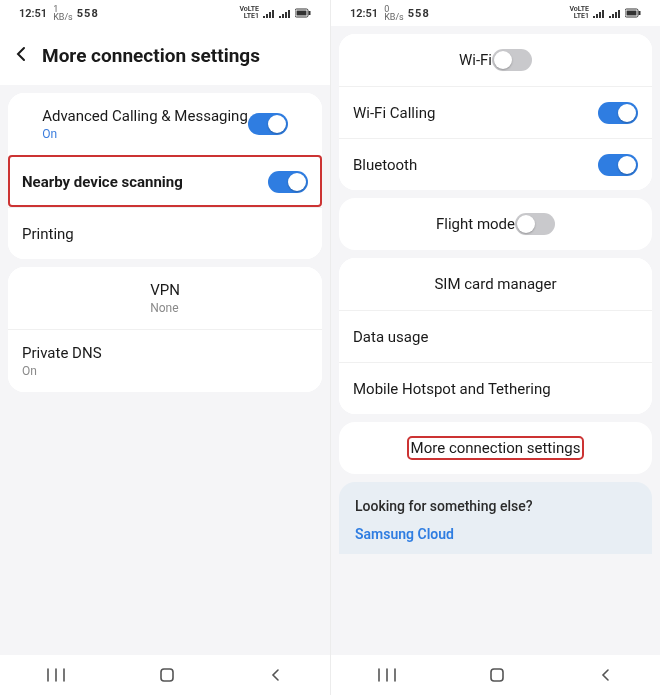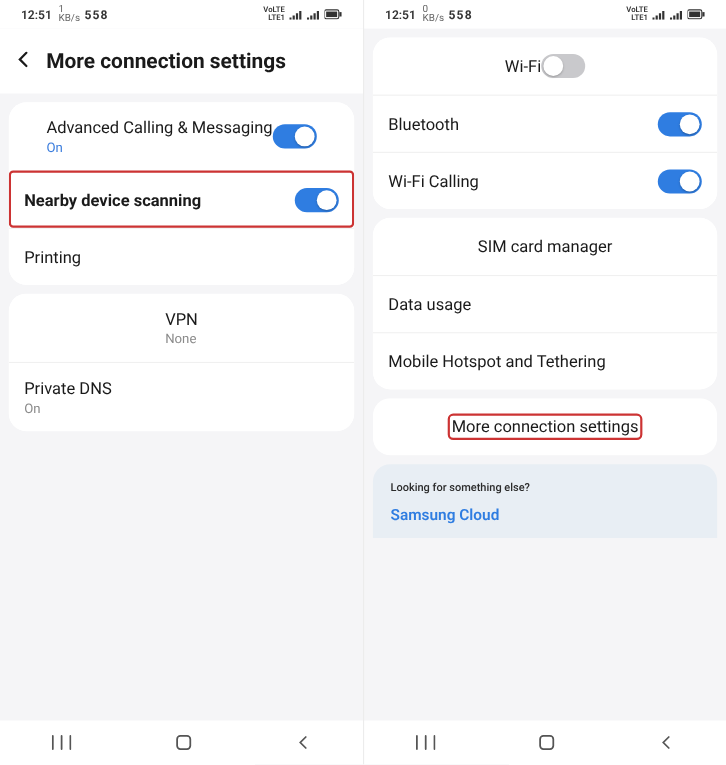--- a/index.html
+++ b/index.html
@@ -94,21 +94,21 @@
   .toggle.on { background:#2f7de1; }
   .toggle.on::after{ left:20px; }
 
   
   .suggest {
     margin: 8px 8px 0 8px;
     background:#e8eef4;
     border-radius: 16px 16px 0 0;
     padding: 16px 16px 2px 16px;
   }
-  .suggest h3 { font-size:10px; font-weight:500; color:#2b2b2b; margin-bottom:12px;}
+  .suggest h3 { font-size:14px; font-weight:500; color:#2b2b2b; margin-bottom:12px;}
   .suggest a { display:block; font-size:14px; color:#2f7de1; font-weight:600; margin:10px 0; text-decoration:none;}
 
   
   .navbar {
     height: 40px;
     background:#fff;
     display:flex;
     justify-content:space-around;
     align-items:center;
   }
@@ -239,29 +239,35 @@
   </div>
 
 
   <div class="content">
     <div class="group">
       <div class="row">
         <span class="title">Wi-Fi</span>
         <div class="toggle"></div>
       </div>
       <div class="row">
+        <span class="title">Wi-Fi Calling</span>
+        <div class="toggle on"></div>
+      </div>
+      <div class="row">
         <span class="title">Bluetooth</span>
         <div class="toggle on"></div>
       </div>
-      <div class="row">
-        <span class="title">Wi-Fi Calling</span>
-        <div class="toggle on"></div>
-      </div>
-    </div>
-
+    </div>
+
+    <div class="group">
+      <div class="row">
+        <span class="title">Flight mode</span>
+        <div class="toggle"></div>
+      </div>
+    </div>
 
     <div class="group">
       <div class="row">
         <span class="title">SIM card manager</span>
       </div>
       <div class="row">
         <span class="title">Data usage</span>
       </div>
       <div class="row">
         <span class="title">Mobile Hotspot and Tethering</span>

